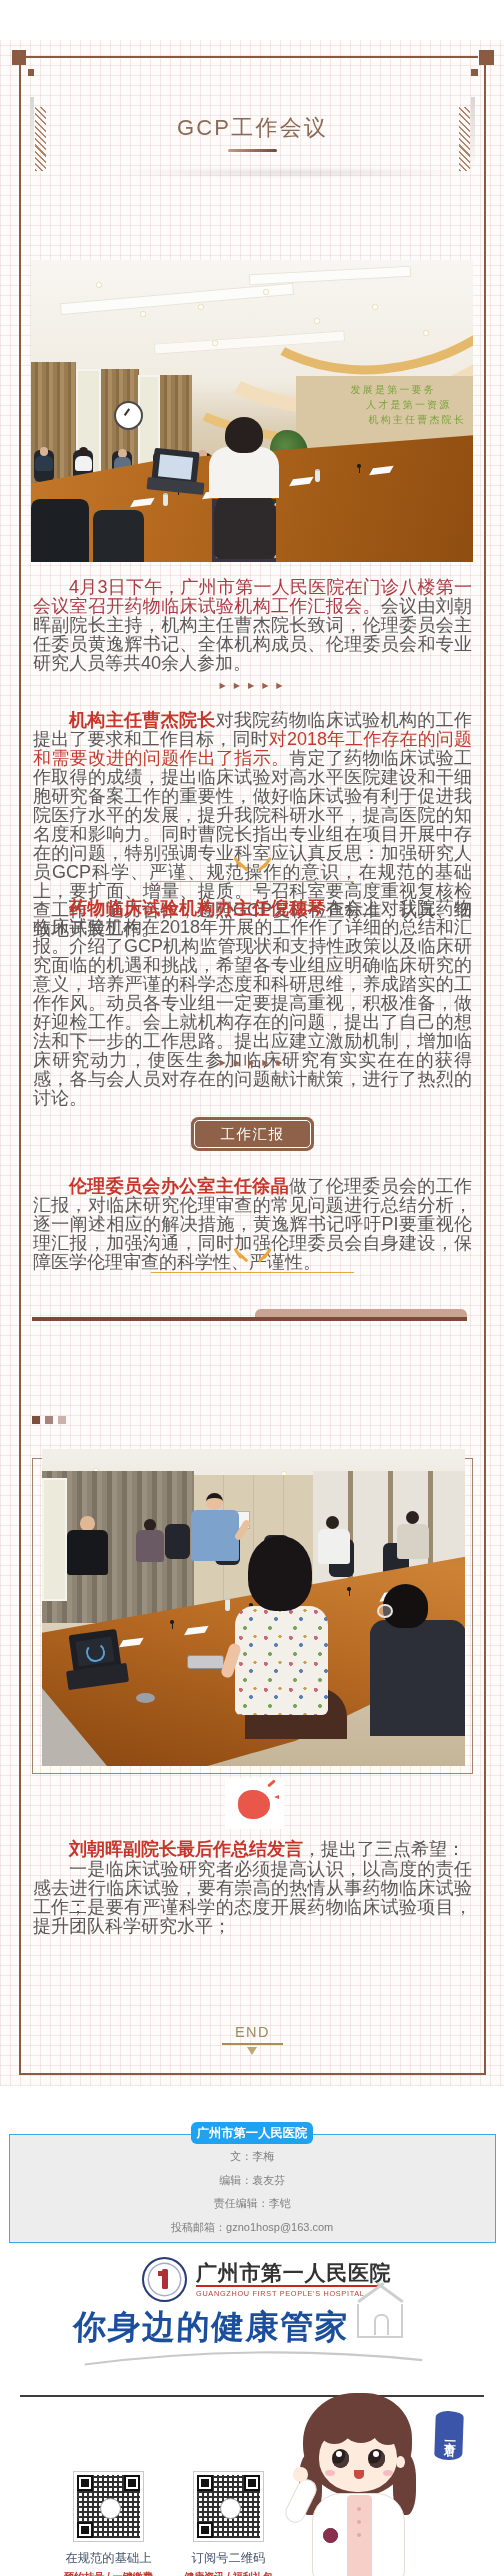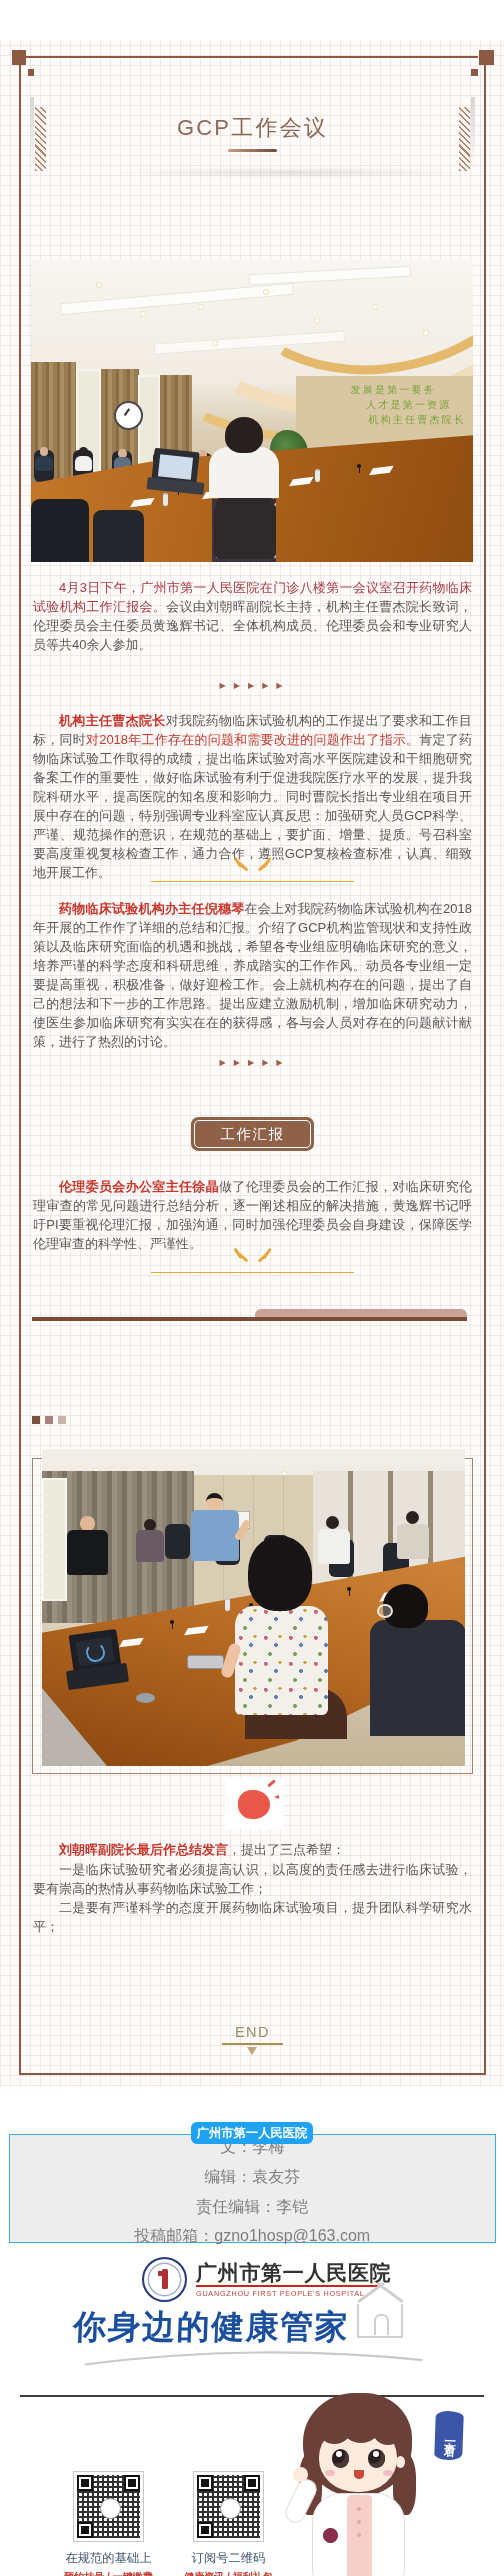--- a/index.html
+++ b/index.html
@@ -23,21 +23,21 @@
   .hdr-shadow{left:109px;top:128px;width:363px;height:8.7px;border-radius:4.4px;
     background:radial-gradient(ellipse at 50% 50%, rgba(0,0,0,.12), rgba(0,0,0,0) 72%);filter:blur(1.5px);}
   
   .banner{left:32px;top:168px;width:441px;height:26px;border:0.7px solid #8a5f49;border-radius:7.3px;
     background:#fff;padding:2.2px;box-sizing:border-box;display:flex;}
   .tagL,.tagR{height:20px;background:#8e6148;color:#fff;font-size:13.8px;font-weight:bold;
     display:flex;align-items:center;justify-content:center;letter-spacing:1.5px;}
   .tagL{width:50%;border-radius:5px 0 0 5px;clip-path:polygon(0 0,100% 0,calc(100% - 11.6px) 100%,0 100%);}
   .tagR{width:50%;border-radius:0 5px 5px 0;clip-path:polygon(11.6px 0,100% 0,100% 100%,0 100%);}
   
-  .para{left:33px;width:439px;font-size:13px;line-height:19px;color:#595757;text-align:justify;text-indent:2em;}
+  .para{left:33px;width:439px;font-size:18px;line-height:19px;color:#595757;text-align:justify;text-indent:2em;}
   .red{color:#a93b46;}
   .rname{color:#c7352b;font-weight:bold;}
   .rspan{color:#c23b2e;}
   .arrowsep{left:0;width:505px;text-align:center;color:#9b5f4a;font-size:8px;letter-spacing:2.9px;}
   .wheat{left:151px;width:203px;height:26px;border-bottom:1.5px solid #eba73f;}
   .wheat i{position:absolute;width:12.3px;height:2.9px;border-radius:1.5px;background:#eba73f;}
   .btn{left:191px;top:1077px;width:123px;height:34px;background:#8e6148;border-radius:7.3px;
     color:#fff;font-size:14.5px;letter-spacing:1.5px;display:flex;align-items:center;justify-content:center;}
   .btn::after{content:"";position:absolute;inset:2.9px;border:0.7px solid #fff;border-radius:5px;}
   .tabdiv-tab{left:255px;top:1269px;width:212px;height:9.4px;background:#c9a494;border-radius:5.8px 5.8px 0 0;}
@@ -73,21 +73,21 @@
   .apple{position:absolute;left:13px;top:11.6px;width:32px;height:29px;background:#e9564a;border-radius:46% 54% 52% 48%;}
   .applestem{position:absolute;left:42px;top:4.4px;width:8.7px;height:2.9px;background:#e9564a;border-radius:1.5px;transform:rotate(-40deg);}
   .applearrow{position:absolute;left:49px;top:17.4px;width:0;height:0;border-top:2.9px solid transparent;
     border-bottom:2.9px solid transparent;border-right:5.8px solid #e9564a;}
   
   .credit-tab{left:191px;top:2082px;width:122px;height:22px;background:#1fa2f1;border-radius:5.8px;color:#fff;
     font-size:12.3px;font-weight:bold;display:flex;align-items:center;justify-content:center;z-index:3;}
   .credit-box{left:8.7px;top:2094px;width:487px;height:109px;background:#ededed;border:1.5px solid #3fa9e0;
     box-sizing:border-box;display:flex;flex-direction:column;align-items:center;justify-content:center;
     gap:8.7px;padding-top:7.3px;}
-  .credit-box span{font-size:16px;color:#7e7e7e;}
+  .credit-box span{font-size:11px;color:#7e7e7e;}
   .emblem{left:142px;top:2217px;width:41px;height:41px;border-radius:50%;border:2.2px solid #2b3a78;
     background:radial-gradient(circle,#ffffff 52%,#e8eaf4 53%);box-shadow:inset 0 0 0 3.6px #fff,inset 0 0 0 5px rgba(43,58,120,.35);}
   .emblem i{position:absolute;left:18px;top:10px;width:5.8px;height:20px;background:#b03038;border-radius:1.5px;}
   .emblem i::after{content:"";position:absolute;left:-3.6px;top:1.5px;width:4.4px;height:5px;background:#b03038;}
   .hosp-cn{left:196px;top:2219px;width:203px;font-size:21px;font-weight:bold;color:#333;letter-spacing:0.7px;}
   .hosp-underline{left:196px;top:2245px;width:187px;height:1.5px;background:#cc2222;}
   .hosp-en{left:196px;top:2249px;width:203px;font-size:7.3px;color:#c04040;letter-spacing:0.7px;}
   .slogan{left:73px;top:2265px;width:305px;font-size:33px;font-weight:900;color:#1b4f9e;letter-spacing:1.5px;transform:skewX(-2deg);}
   .house{left:357px;top:2264px;width:42px;height:32px;border:2.9px solid #cfcfcf;border-top:none;}
   .roofL,.roofR{position:absolute;width:32px;height:2.9px;background:#cfcfcf;border-radius:1.5px;}

